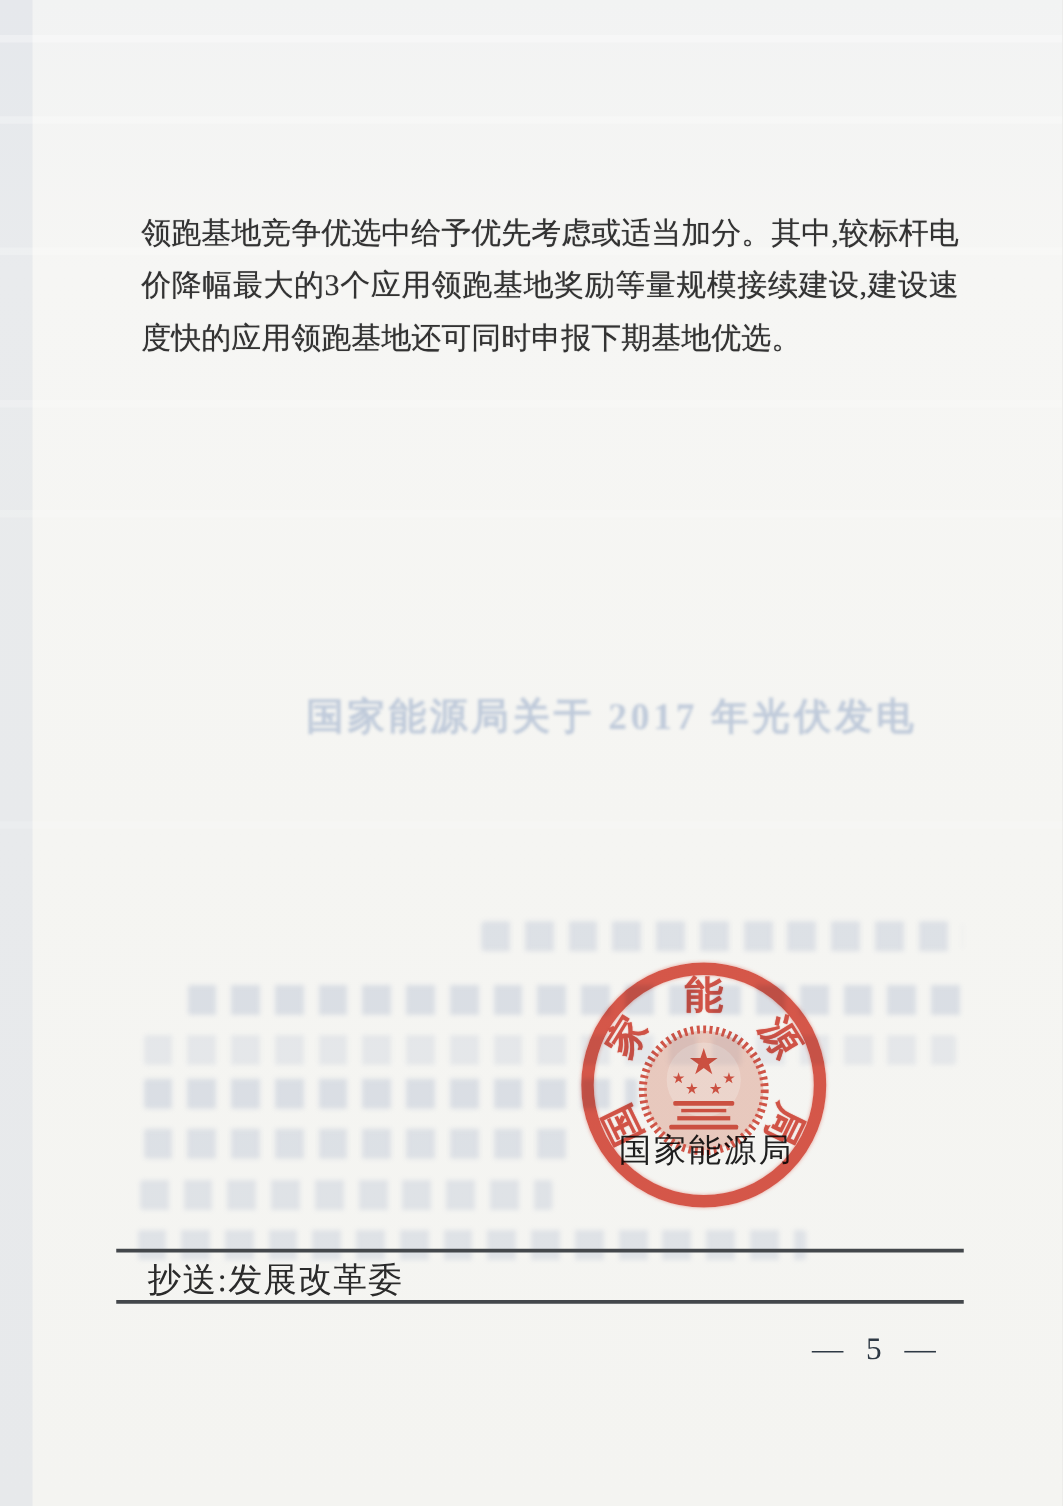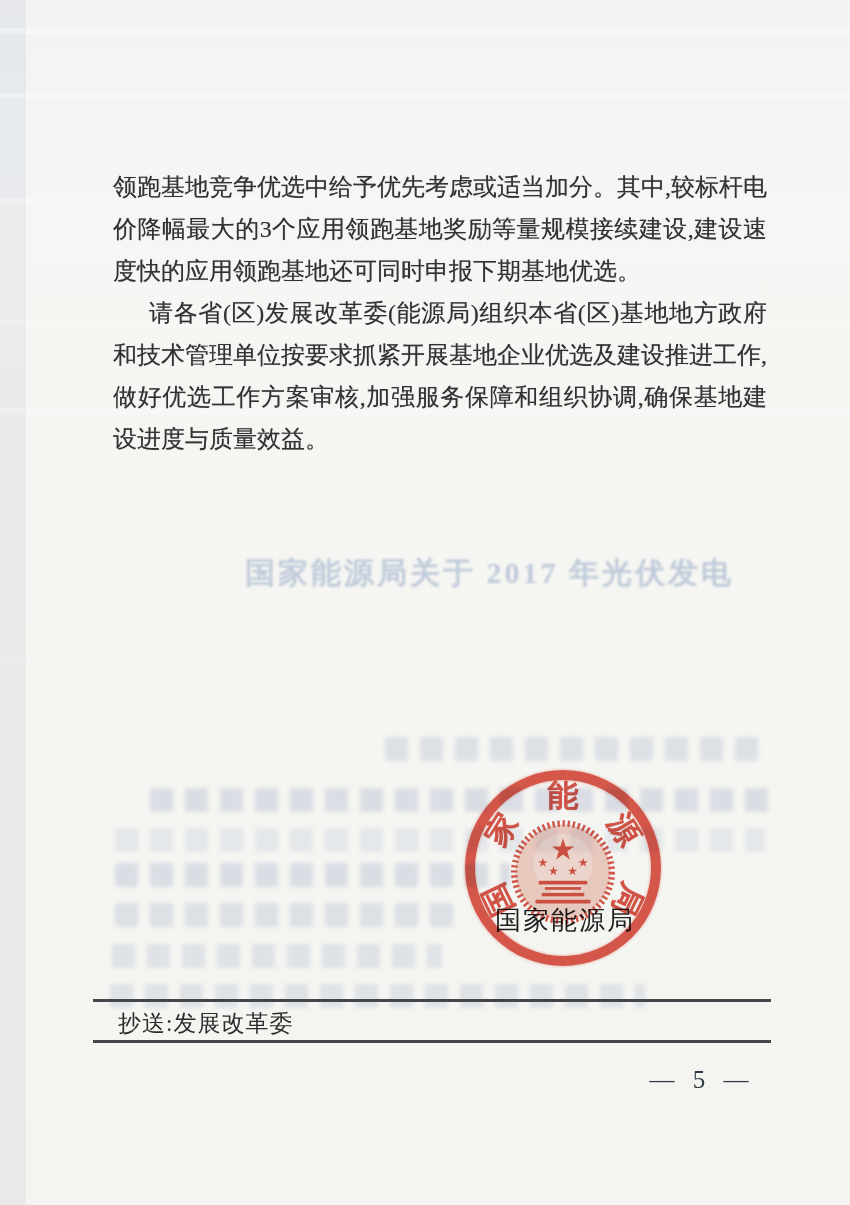--- a/index.html
+++ b/index.html
@@ -64,21 +64,21 @@
     text-shadow:0 0 1px rgba(215,71,58,.8);
   }
   .emblem{
     position:absolute;left:50%;top:50%;
     transform:translate(-50%,-46%);
   }
   
   .cc-box{
     position:absolute;left:93px;top:999px;width:678px;height:44px;
     border-top:3px solid #43474b;border-bottom:3px solid #43474b;
-    font-size:23px;color:#2b2b2b;line-height:44px;padding-left:25px;
+    font-size:27px;color:#2b2b2b;line-height:44px;padding-left:25px;
     box-sizing:border-box;letter-spacing:1px;
   }
   .page-num{
     position:absolute;left:640px;top:1066px;width:120px;
     text-align:center;font-size:25px;color:#2e3944;letter-spacing:2px;
     word-spacing:8px;
   }
 </style>
 </head>
 <body>
@@ -97,21 +97,20 @@
   <div class="ghost-row" style="top:737px;left:385px;width:385px;opacity:.45;"></div>
   <div class="ghost-row" style="top:788px;left:150px;width:620px;opacity:.5;"></div>
   <div class="ghost-row" style="top:828px;left:115px;width:650px;opacity:.3;"></div>
   <div class="ghost-row" style="top:863px;left:115px;width:395px;opacity:.5;"></div>
   <div class="ghost-row" style="top:903px;left:115px;width:340px;opacity:.45;"></div>
   <div class="ghost-row" style="top:944px;left:112px;width:330px;opacity:.4;"></div>
   <div class="ghost-row" style="top:984px;left:110px;width:535px;opacity:.4;"></div>
 
   <div class="body-text">
     <p>领跑基地竞争优选中给予优先考虑或适当加分。其中,较标杆电价降幅最大的3个应用领跑基地奖励等量规模接续建设,建设速度快的应用领跑基地还可同时申报下期基地优选。</p>
-    <p class="ind15">请各省(区)发展改革委(能源局)组织本省(区)基地地方政府和技术管理单位按要求抓紧开展基地企业优选及建设推进工作,做好优选工作方案审核,加强服务保障和组织协调,确保基地建设进度与质量效益。</p>
   </div>
 
   <div class="agency-sig">国家能源局</div>
 
   <div class="seal">
     <div class="seal-ring"></div>
     <span class="seal-char" style="transform:translate(-50%,-50%) rotate(-116deg) translateY(-72px);">国</span>
     <span class="seal-char" style="transform:translate(-50%,-50%) rotate(-58deg) translateY(-72px);">家</span>
     <span class="seal-char" style="transform:translate(-50%,-50%) rotate(0deg) translateY(-72px);">能</span>
     <span class="seal-char" style="transform:translate(-50%,-50%) rotate(58deg) translateY(-72px);">源</span>

